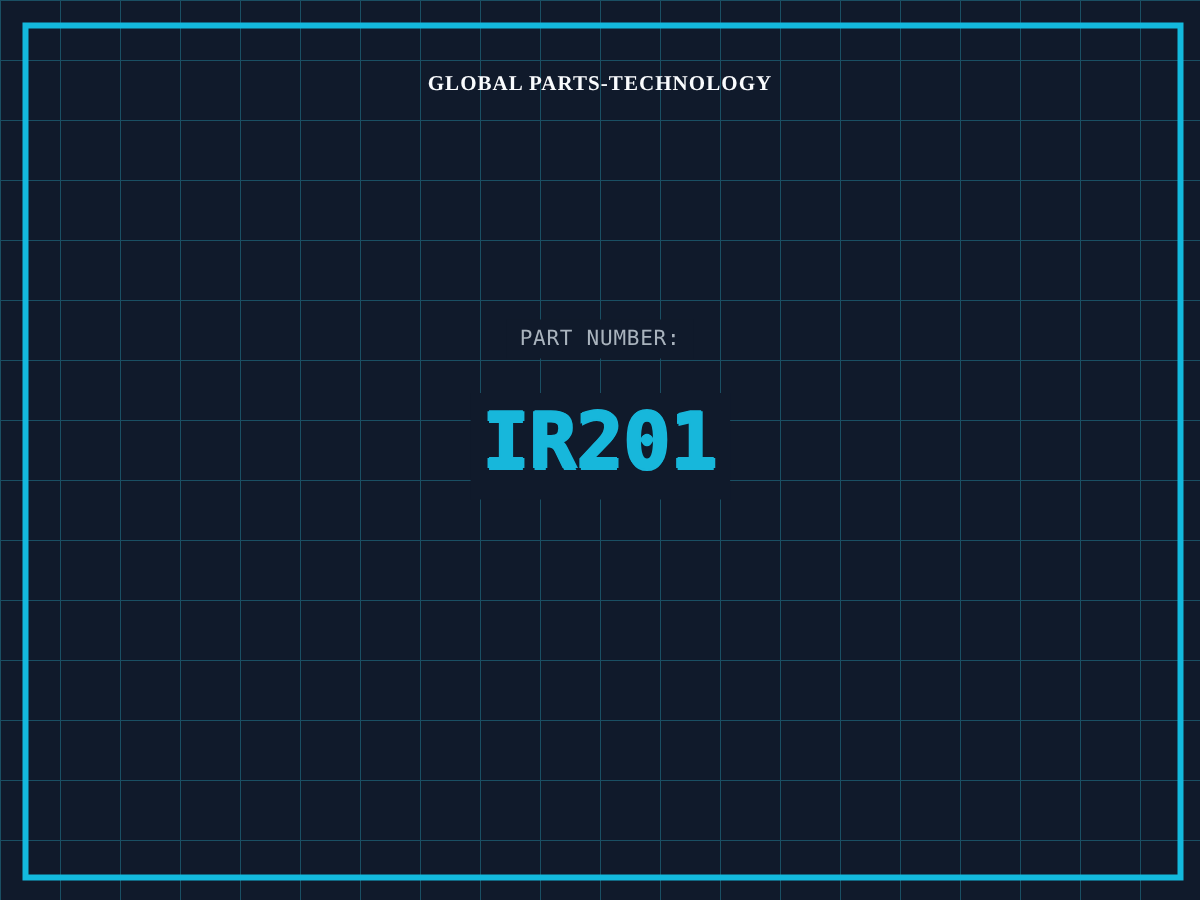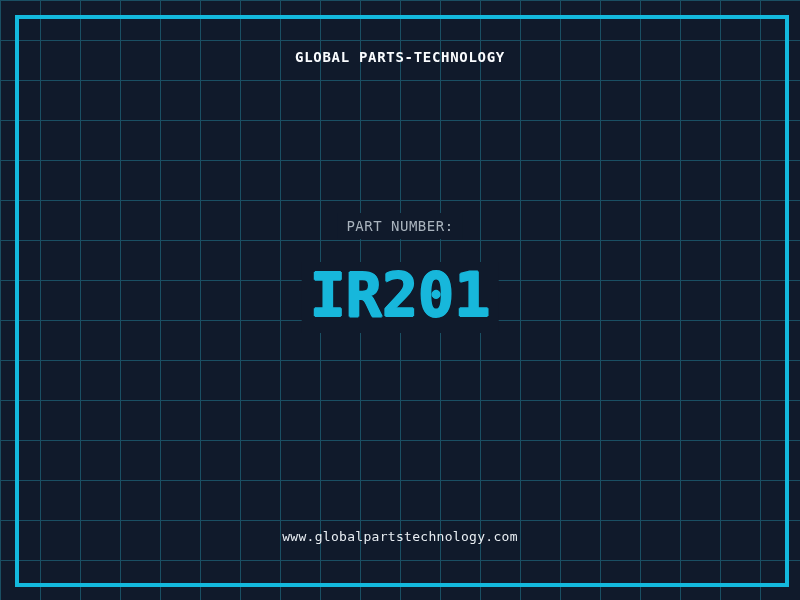--- a/index.html
+++ b/index.html
@@ -35,20 +35,21 @@
     width: 774px;
     height: 572px;
     border: 4px solid var(--frame, #13b9dd);
   }
   .txt {
     position: absolute;
     left: 0;
     width: 100%;
     text-align: center;
     white-space: nowrap;
+    font-family: Liberation Serif, serif;
   }
   .title {
     top: 49px;
     font-size: 14px;
     line-height: 16px;
     font-weight: bold;
     letter-spacing: 0.7px;
     color: var(--title-text, #fafcfe);
   }
   .subtitle {
@@ -70,21 +71,21 @@
     top: 213px;
     padding: 5px 9px;
     font-size: 14px;
     line-height: 16px;
     letter-spacing: 0.5px;
     color: var(--part-label-text, #a9b3bd);
   }
   .part-number {
     top: 262px;
     padding: 6px 8px 11px;
-    font-size: 60px;
+    font-size: 52px;
     line-height: 54px;
     font-weight: bold;
     color: var(--part-number-text, #17b7db);
     text-shadow:
       1px 0 0 currentColor,
       -1px 0 0 currentColor,
       0 1px 0 currentColor,
       0 -1px 0 currentColor;
   }
   .footer {
@@ -101,14 +102,13 @@
 <div class="screen">
   <div class="frame"></div>
 
   <div class="txt title">GLOBAL PARTS-TECHNOLOGY</div>
 
 
   <div class="panel part-label">PART NUMBER:</div>
 
   <div class="panel part-number">IR201</div>
 
-  <div class="txt footer">www.globalpartstechnology.com</div>
 </div>
 
 </body></html>

